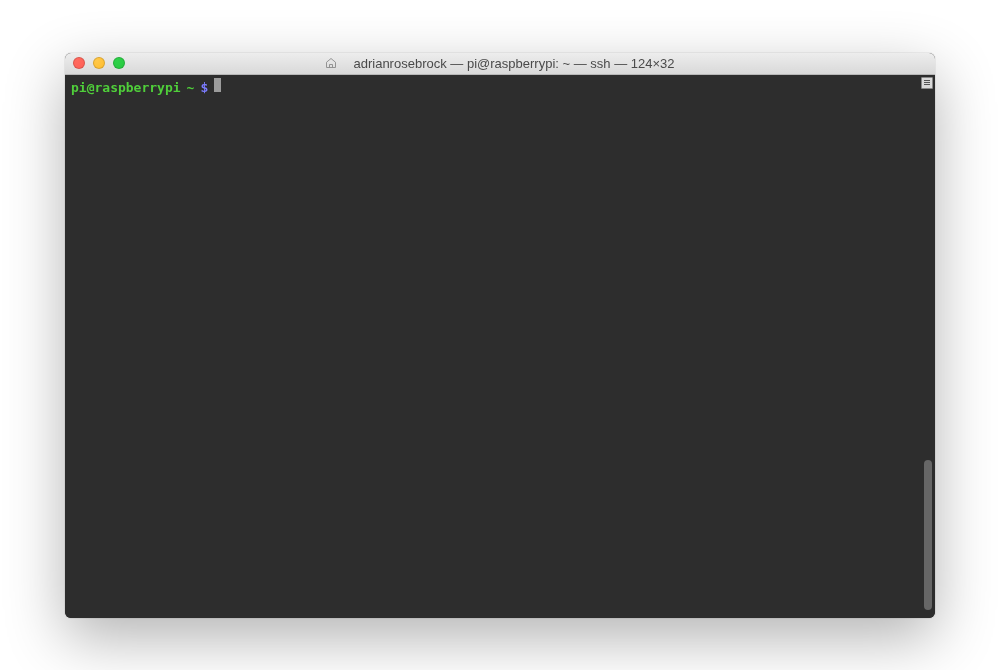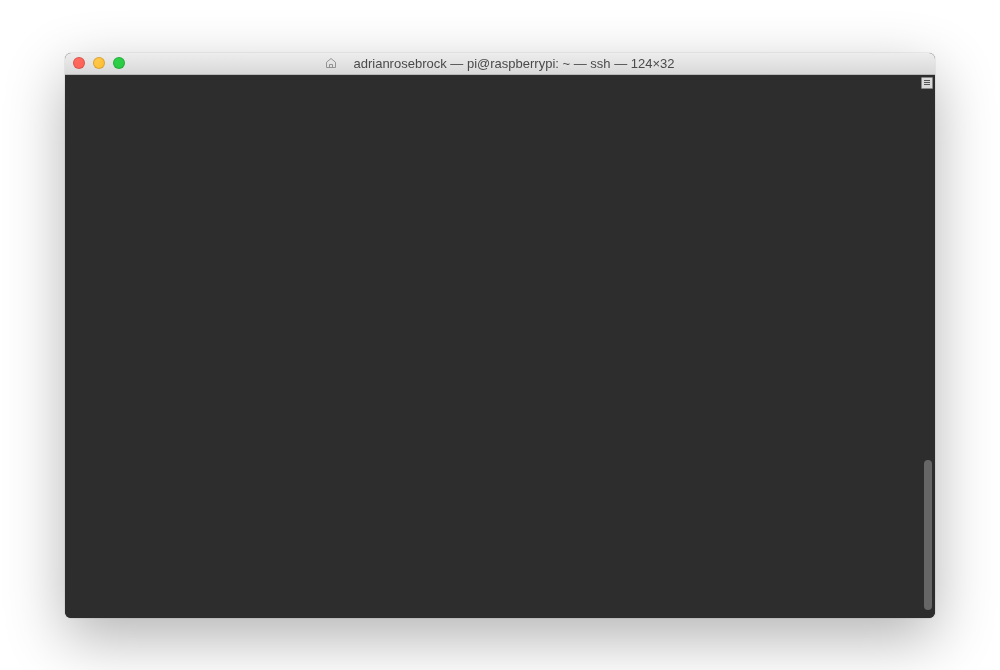--- a/index.html
+++ b/index.html
@@ -187,19 +187,27 @@
         <svg viewBox="0 0 16 16" fill="none" stroke="#8a8a8a" stroke-width="1.2">
           <path d="M2 7 L8 2 L14 7 L14 14 L2 14 Z"></path>
           <path d="M6 14 L6 10 L10 10 L10 14"></path>
         </svg>
       </span>
       <span>adrianrosebrock — pi@raspberrypi: ~ — ssh — 124×32</span>
     </div>
   </div>
 
   <div class="terminal-body">
+    <div class="terminal-content">
+      <div class="prompt-line">
+        <span class="prompt-user-host">pi@raspberrypi</span>
+        <span class="prompt-path">~</span>
+        <span class="prompt-symbol">$</span>
+        <span class="cursor-block"></span>
+      </div>
+    </div>
 
     <div class="scrollbar-track">
       <div class="scroll-button"></div>
       <div class="scrollbar-thumb"></div>
     </div>
   </div>
 </div>
 
 </body></html>

